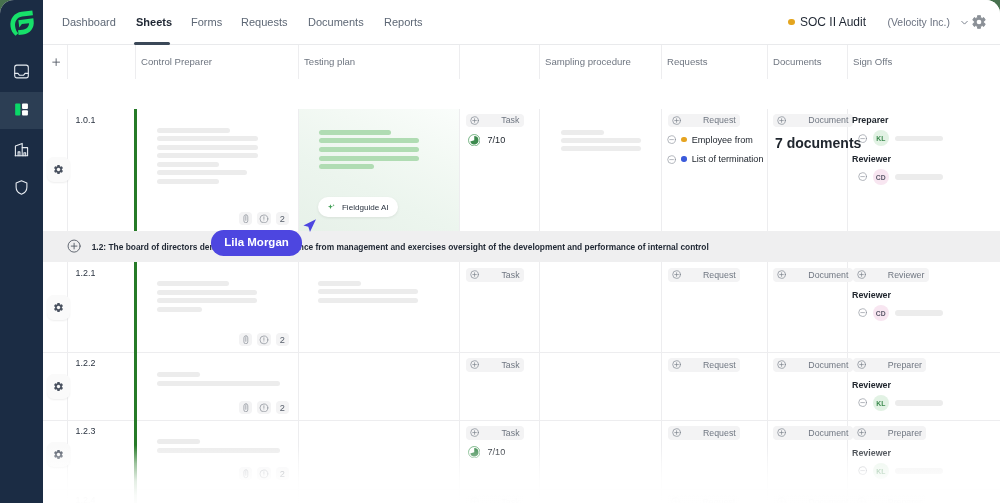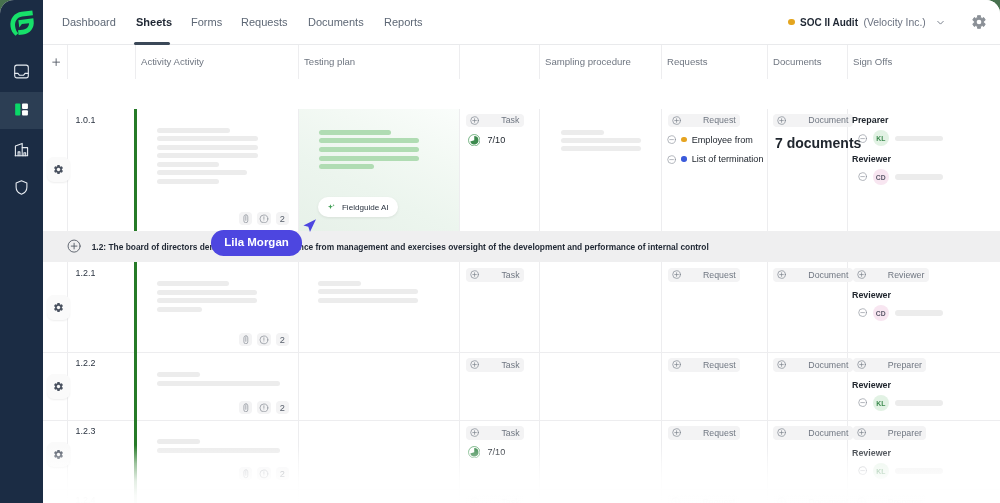--- a/index.html
+++ b/index.html
@@ -17,22 +17,22 @@
 
   
   #topbar{position:absolute;left:43px;top:0;right:0;height:44px;background:#fff;
           border-bottom:1px solid #e9eaec;z-index:20;}
   .tab{position:absolute;top:0;height:44px;display:flex;align-items:center;
        font-size:11px;color:#5d6775;cursor:pointer;}
   .tab.active{color:#1f2733;font-weight:bold;}
   .tab.active::after{content:"";position:absolute;left:-1.6px;right:2.4px;bottom:-1.4px;height:3px;background:#3b4858;border-radius:1.5px;}
   #audit{position:absolute;left:745px;top:0;height:44px;display:flex;align-items:center;gap:5.5px;}
   #audit .dot{width:6.5px;height:6.5px;border-radius:50%;background:#e4a51f;}
-  #audit .nm{font-size:10px;font-weight:bold;color:#1f2733;}
-  #audit .org{font-size:10.4px;color:#6b7280;}
+  #audit .nm{font-size:12px;font-weight:normal;color:#1f2733;}
+  #audit .org{font-size:10.4px;color:#6b7280;margin-left:16px;}
   #gear-top{position:absolute;left:929px;top:14.5px;width:14px;height:14px;display:flex;}
 
   
   #grid{position:absolute;left:43px;top:44px;right:0;bottom:0;background:#fff;overflow:hidden;}
   .colhead{position:absolute;top:0;height:35px;display:flex;align-items:center;
            font-size:9.6px;color:#6f7681;box-sizing:border-box;white-space:nowrap;}
   .vline{position:absolute;top:0;width:1px;background:#ededef;}
 
   
   .grouprow{position:absolute;left:0;right:0;display:flex;align-items:center;}
@@ -158,21 +158,21 @@
 <div id="grid">
   <div style="position:absolute;left:0;top:0;right:0;height:35px;background:#fff;"></div>
   <div style="position:absolute;left:8.7px;top:14.4px;width:8.3px;height:8.3px;display:flex">
         <svg width="8.3" height="8.3" viewBox="0 0 24 24" fill="none" stroke="#525964" stroke-width="2.6" stroke-linecap="round">
           <path d="M12 2.2v19.6M2.2 12h19.6"></path>
         </svg>
       </div>
   <div class="vline" style="left:24px;height:35px"></div>
   <div class="vline" style="left:92px;height:35px"></div>
   <div class="colhead" style="left:98px;width:155px">
-        <span>Activity Activity</span>
+        <span>Control Preparer</span>
       </div>
   <div class="vline" style="left:255px;height:35px"></div>
   <div class="colhead" style="left:261px;width:153px">
         <span>Testing plan</span>
       </div>
   <div class="vline" style="left:416px;height:35px"></div>
   <div class="vline" style="left:496px;height:35px"></div>
   <div class="colhead" style="left:502px;width:114px">
         <span>Sampling procedure</span>
       </div>

